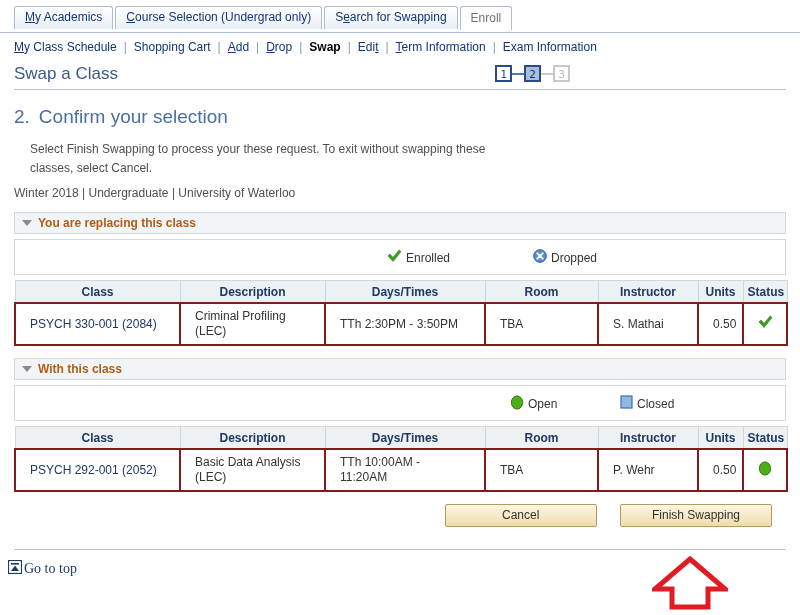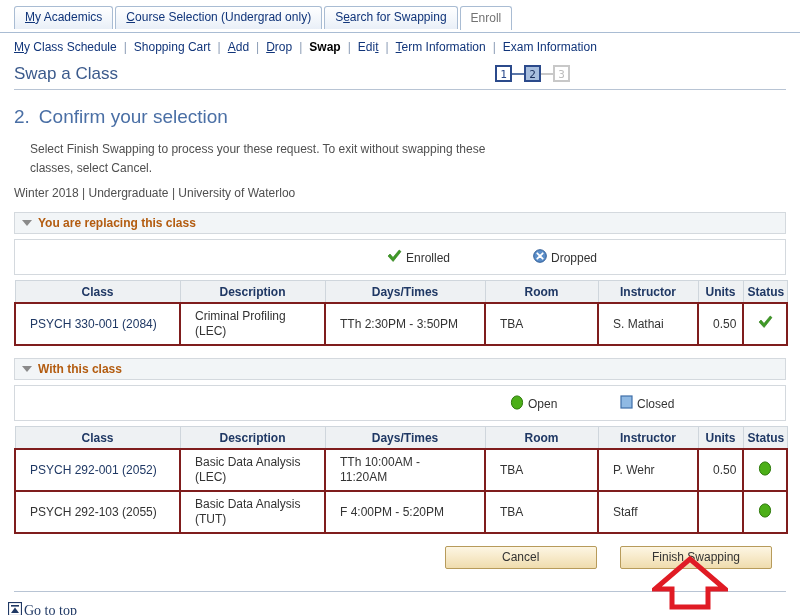--- a/index.html
+++ b/index.html
@@ -434,35 +434,20 @@
       <td>P. Wehr</td>
       <td class="numcell">0.50</td>
       <td class="statuscell">
         <span class="ico">
           <svg width="14" height="15" viewBox="0 0 14 15">
               <ellipse cx="7" cy="7.5" rx="5.6" ry="6.6" fill="#4caf18" stroke="#2f7a0c" stroke-width="1"></ellipse>
             </svg>
         </span>
       </td>
     </tr>
-    <tr>
-      <td class="classcell">PSYCH 292-103 (2055)</td>
-      <td>Basic Data Analysis (TUT)</td>
-      <td>F 4:00PM - 5:20PM</td>
-      <td>TBA</td>
-      <td>Staff</td>
-      <td class="numcell"></td>
-      <td class="statuscell">
-        <span class="ico">
-          <svg width="14" height="15" viewBox="0 0 14 15">
-              <ellipse cx="7" cy="7.5" rx="5.6" ry="6.6" fill="#4caf18" stroke="#2f7a0c" stroke-width="1"></ellipse>
-            </svg>
-        </span>
-      </td>
-    </tr>
   </tbody>
 </table>
 
 
 <div class="btnrow">
   <span class="btn">Cancel</span>
   <span class="btn">Finish Swapping</span>
 </div>
 
 

